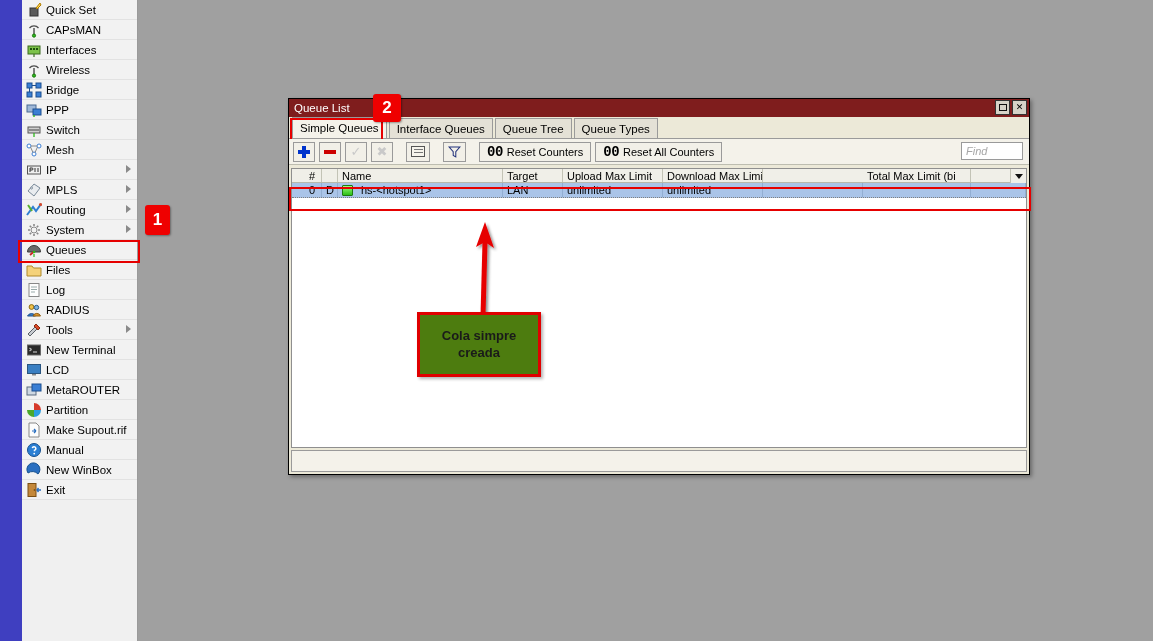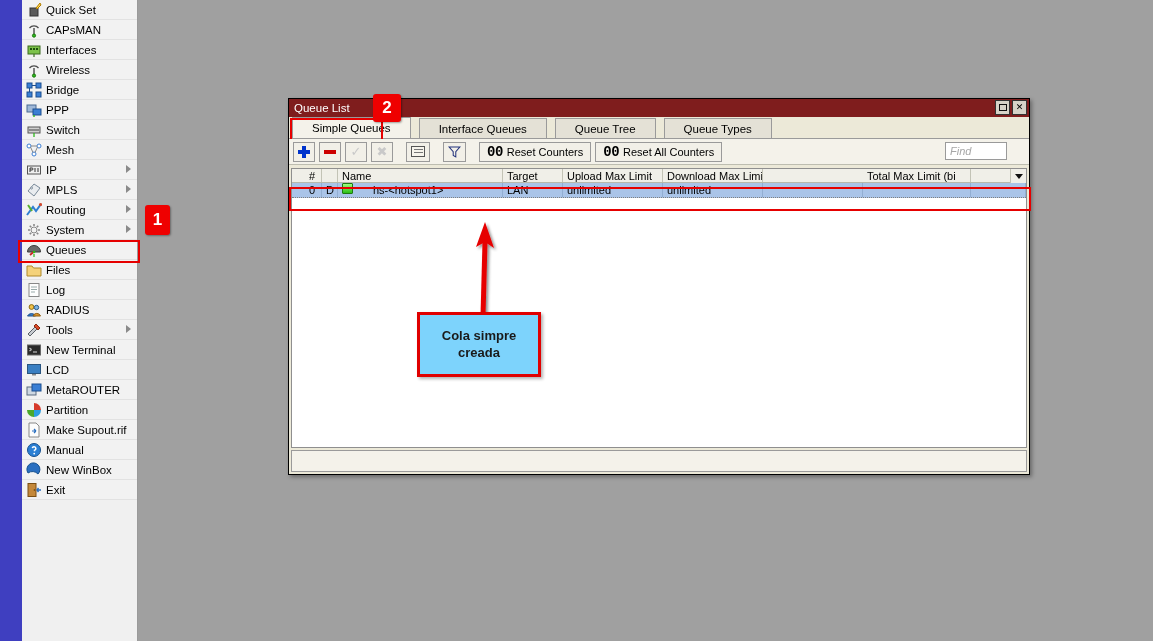--- a/index.html
+++ b/index.html
@@ -113,27 +113,27 @@
   #tabs {
     height: 22px;
     background: #ece9d8;
     display: flex;
     align-items: flex-end;
     padding-left: 3px;
     border-bottom: 1px solid #9a9a9a;
   }
   .tab {
     height: 20px;
-    padding: 0 19px;
+    padding: 0 7px;
     font-size: 11.5px;
     display: flex; align-items: center;
     background: #e4e1d6;
     border: 1px solid #9a9a9a;
     border-bottom: none;
-    margin-right: 8px;
+    margin-right: 2px;
     cursor: pointer;
     color: #000;
   }
   .tab.active {
     background: #f4f2ea;
     height: 21px;
     font-weight: normal;
   }
   #tab-highlight {
     position: absolute;
@@ -181,21 +181,21 @@
     width:14px; height:11px; border:1px solid #555; background:#f6f4ec;
     position:relative; display:inline-block;
   }
   .comment-ico::before{
     content:""; position:absolute; left:2px; top:2px; width:9px; height:1px; background:#777;
     box-shadow: 0 3px 0 #777;
   }
   .funnel-ico { width:13px; height:12px; display:inline-block; position:relative; }
   .counter-zeros { font-weight: bold; font-size: 14px; letter-spacing: -0.5px; font-family: Liberation Mono, monospace; }
   #find-box {
-    position: absolute; right: 22px; top: 3px;
+    position: absolute; right: 6px; top: 3px;
     width: 62px; height: 18px;
     background: #fff;
     border: 1px solid #9a9a9a;
     font-size: 11px; font-style: italic;
     color: #a6a6a6;
     display: flex; align-items: center;
     padding-left: 4px;
   }
 
   
@@ -248,21 +248,21 @@
     border-bottom: 1px dotted #7f7f7f;
   }
   .td {
     border-right: 1px solid #93aed2;
     padding-left: 4px;
     overflow: hidden;
     white-space: nowrap;
     line-height: 15px;
   }
   .td.num { text-align: right; padding-right: 6px; padding-left: 0; }
-  .td.name { display: flex; gap: 20px; }
+  .td.name { display: flex; align-items: center; gap: 8px; }
   .q-ico {
     width: 11px; height: 11px;
     background: linear-gradient(#9cff7d,#2bbe16);
     border: 1px solid #1d7a10;
     border-radius: 1px;
     flex: 0 0 11px;
   }
   #row-highlight {
     position: absolute;
     left: 0px; top: 88px;
@@ -287,21 +287,21 @@
     display: flex; align-items: center;
     line-height: 22px;
   }
   .status-cell:last-child { border-right: none; flex: 1; }
 
   
   #callout {
     position: absolute;
     left: 417px; top: 312px;
     width: 124px; height: 65px;
-    background: #7dd3fc;
+    background: #4d7c0f;
     border: 3px solid #e00000;
     display: flex; align-items: center; justify-content: center;
     text-align: center;
     font-size: 13px;
     font-weight: bold;
     color: #1a1a1a;
     line-height: 1.25;
     box-shadow: 2px 2px 3px rgba(0,0,0,0.3);
   }
   #arrow-svg {

